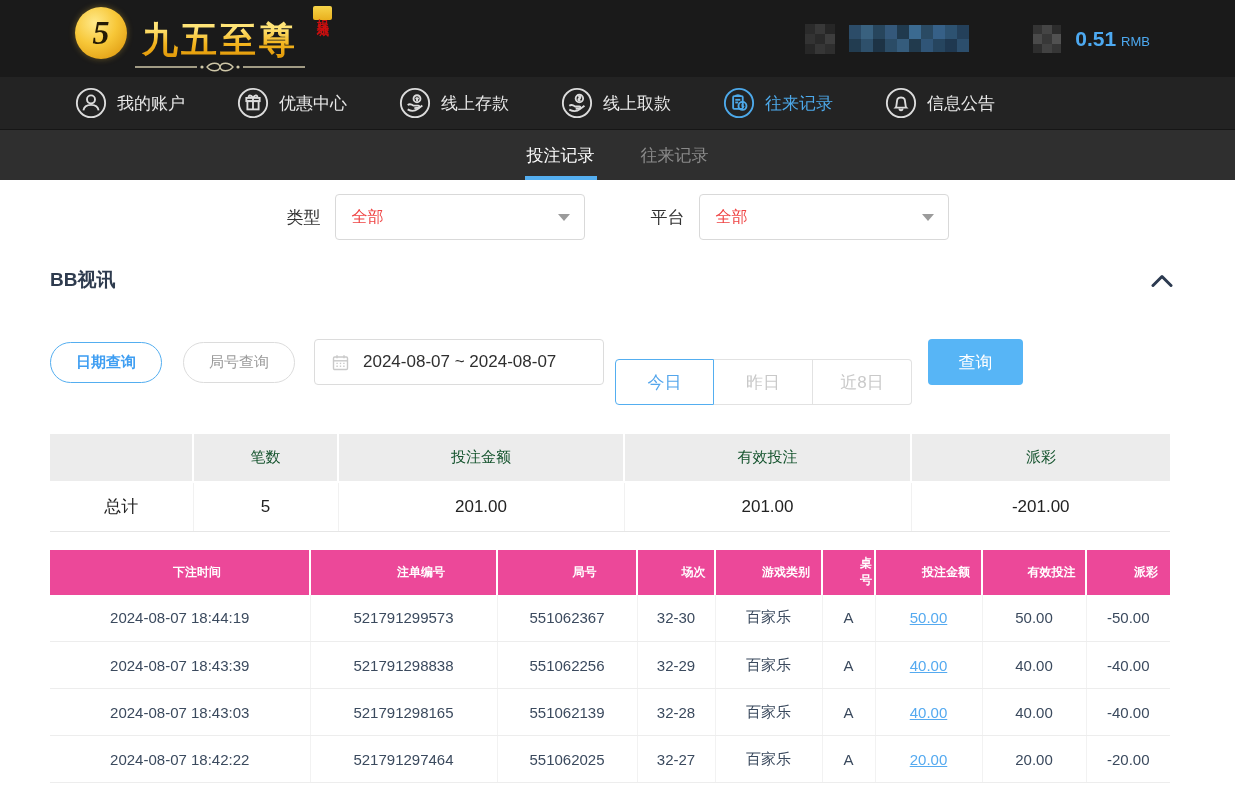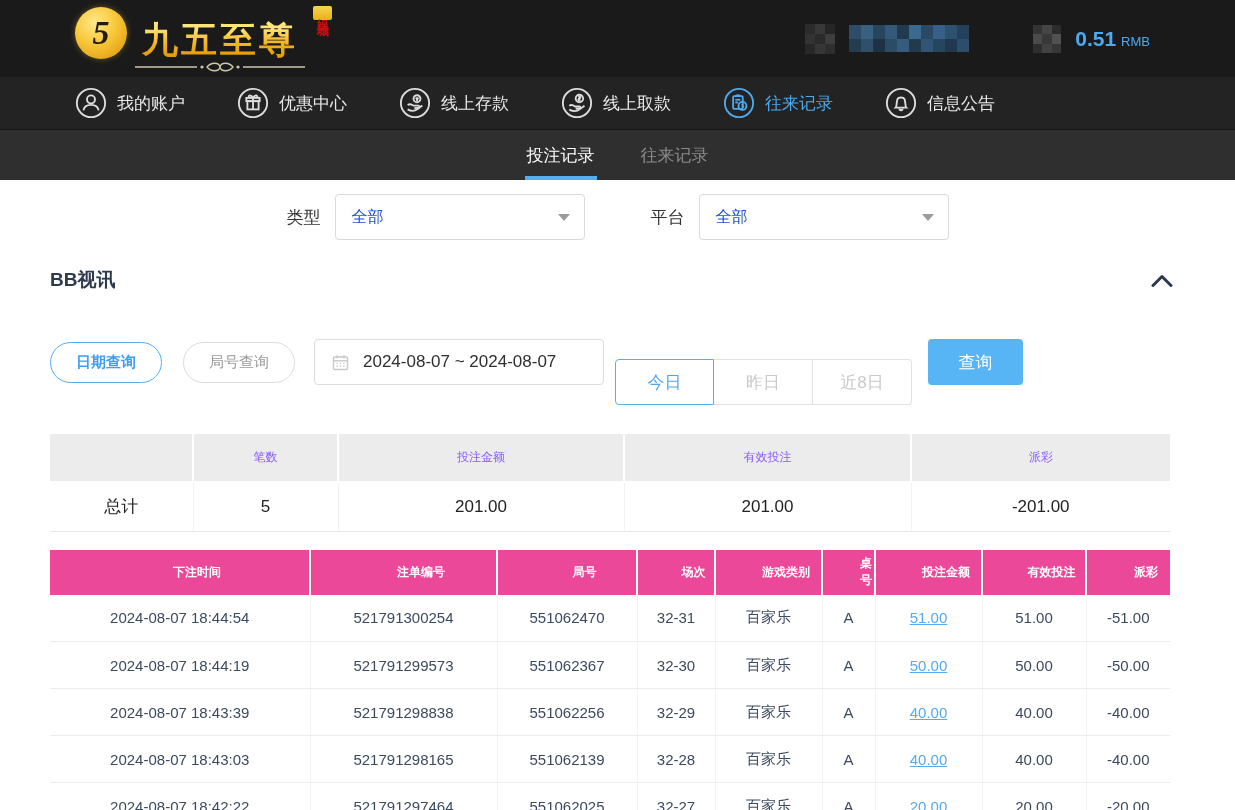--- a/index.html
+++ b/index.html
@@ -48,21 +48,21 @@
   .tab.active { color:#ffffff; }
   .tab.active::after { content:""; position:absolute; left:0; right:0; bottom:0;
          height:4px; background:#54aef0; }
 
   
   .filter-row { display:flex; align-items:center; justify-content:center;
                 gap:14px; margin-top:14px; height:46px; }
   .filter-label { font-size:17px; color:#333; }
   .select { width:250px; height:46px; border:1px solid #d9d9d9; border-radius:4px;
             display:flex; align-items:center; justify-content:space-between;
-            padding:0 14px 0 16px; font-size:16px; color:#1d4ed8; cursor:pointer;text-align:right; }
+            padding:0 14px 0 16px; font-size:16px; color:#ef4444; cursor:pointer;text-align:right; }
   .caret-down { width:0; height:0; border-left:6px solid transparent;
             border-right:6px solid transparent; border-top:7px solid #9b9b9b; }
   .filter-gap { width:38px; }
 
   
   .section-header { display:flex; align-items:center; justify-content:space-between;
                     margin:27px 62px 0 50px; }
   .section-title { font-size:19px; font-weight:bold; color:#2e3b4e; }
   .chev-up { cursor:pointer; display:block; }
 
@@ -81,21 +81,21 @@
          font-size:17px; cursor:pointer; background:#fff;margin-top:40px; }
   .seg-active { border:1px solid #54aef0; color:#54a6ec; border-radius:4px 0 0 4px; }
   .seg-idle { border:1px solid #e2e2e2; border-left:none; color:#c9c9c9; }
   .seg:last-child { border-radius:0 4px 4px 0; }
   .search-btn { width:95px; height:46px; margin-left:16px; background:#57b5f6;
          color:#fff; font-size:17px; border:none; border-radius:4px; cursor:pointer; }
 
   
   .summary-table { width:1120px; margin:29px 0 0 50px; border-collapse:collapse;
                    table-layout:fixed; }
-  .summary-table th { background:#ececec; height:48px; font-size:12px; color:#8b5cf6;
+  .summary-table th { background:#ececec; height:48px; font-size:15px; color:#14532d;
                    font-weight:normal; border-right:2px solid #fff; border-bottom:2px solid #fff; }
   .summary-table th:last-child { border-right:none; }
   .summary-table td { height:49px; text-align:center; font-size:17px; color:#222;
                    border-bottom:1px solid #e6e6e6; border-right:1px solid #f1f1f1; }
   .summary-table td:last-child { border-right:none; }
   .neg { color:#f25252; }
 
   
   .main-table { width:1120px; margin:18px 0 0 50px; border-collapse:collapse;
                 table-layout:fixed; }
@@ -353,31 +353,20 @@
       <th>场次</th>
       <th>游戏类别</th>
       <th>桌号</th>
       <th>投注金额</th>
       <th>有效投注</th>
       <th>派彩</th>
     </tr>
   </thead>
   <tbody>
     <tr>
-      <td>2024-08-07 18:44:54</td>
-      <td>521791300254</td>
-      <td>551062470</td>
-      <td>32-31</td>
-      <td>百家乐</td>
-      <td>A</td>
-      <td><span class="bet-link">51.00</span></td>
-      <td>51.00</td>
-      <td class="neg">-51.00</td>
-    </tr>
-    <tr>
       <td>2024-08-07 18:44:19</td>
       <td>521791299573</td>
       <td>551062367</td>
       <td>32-30</td>
       <td>百家乐</td>
       <td>A</td>
       <td><span class="bet-link">50.00</span></td>
       <td>50.00</td>
       <td class="neg">-50.00</td>
     </tr>

